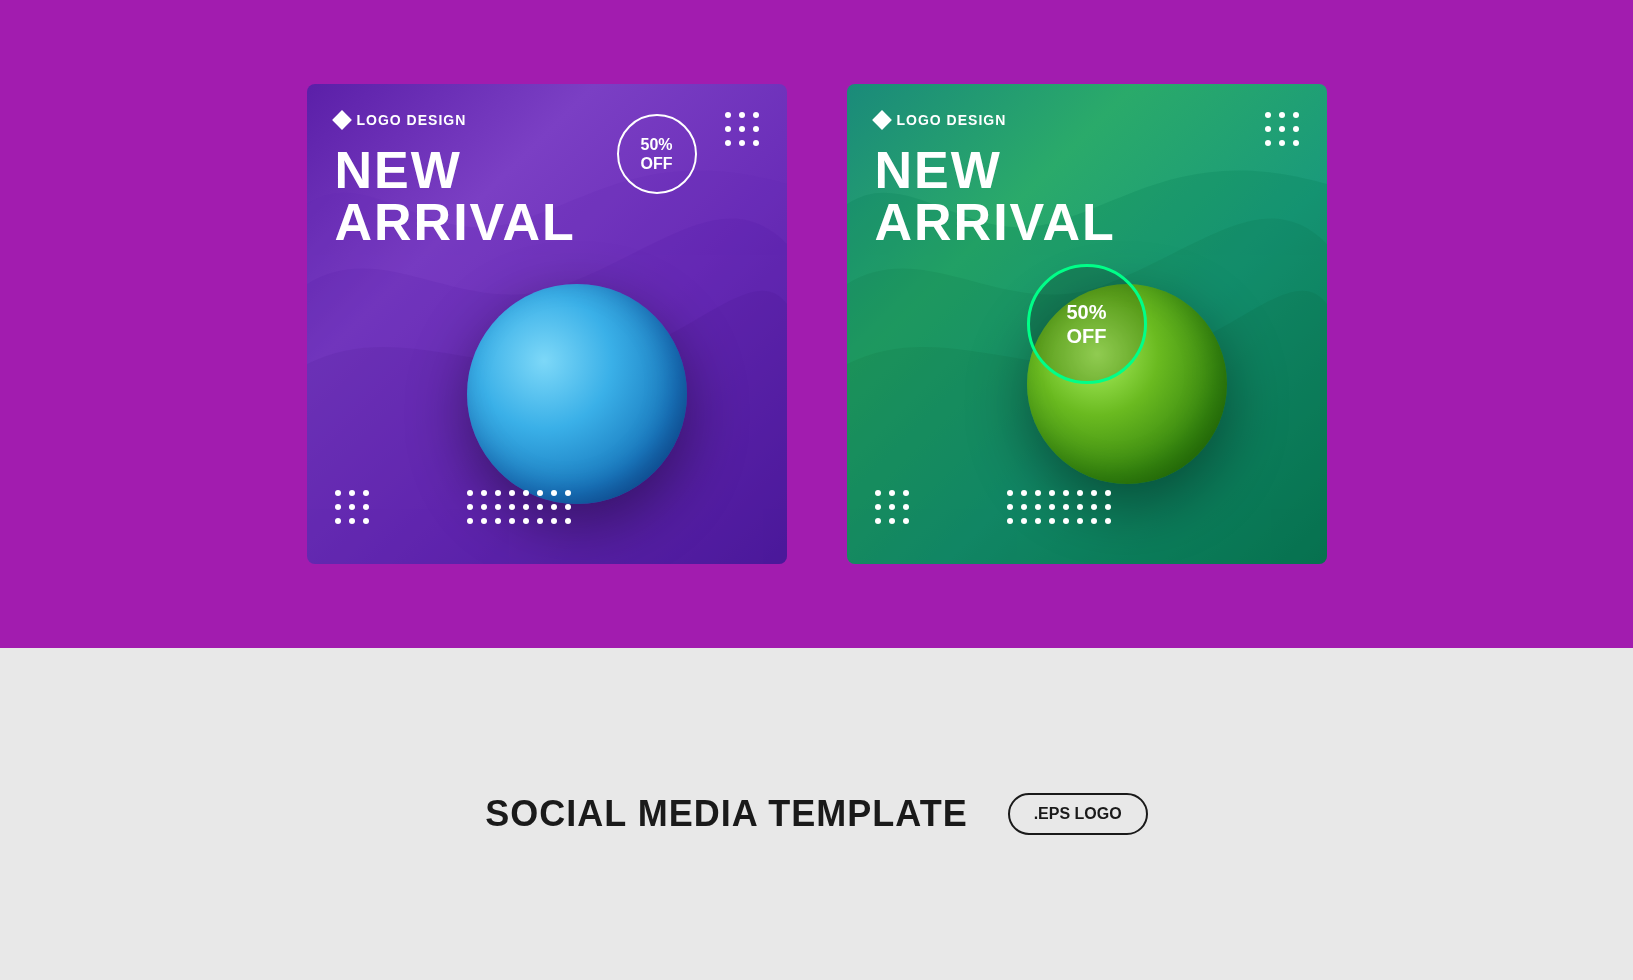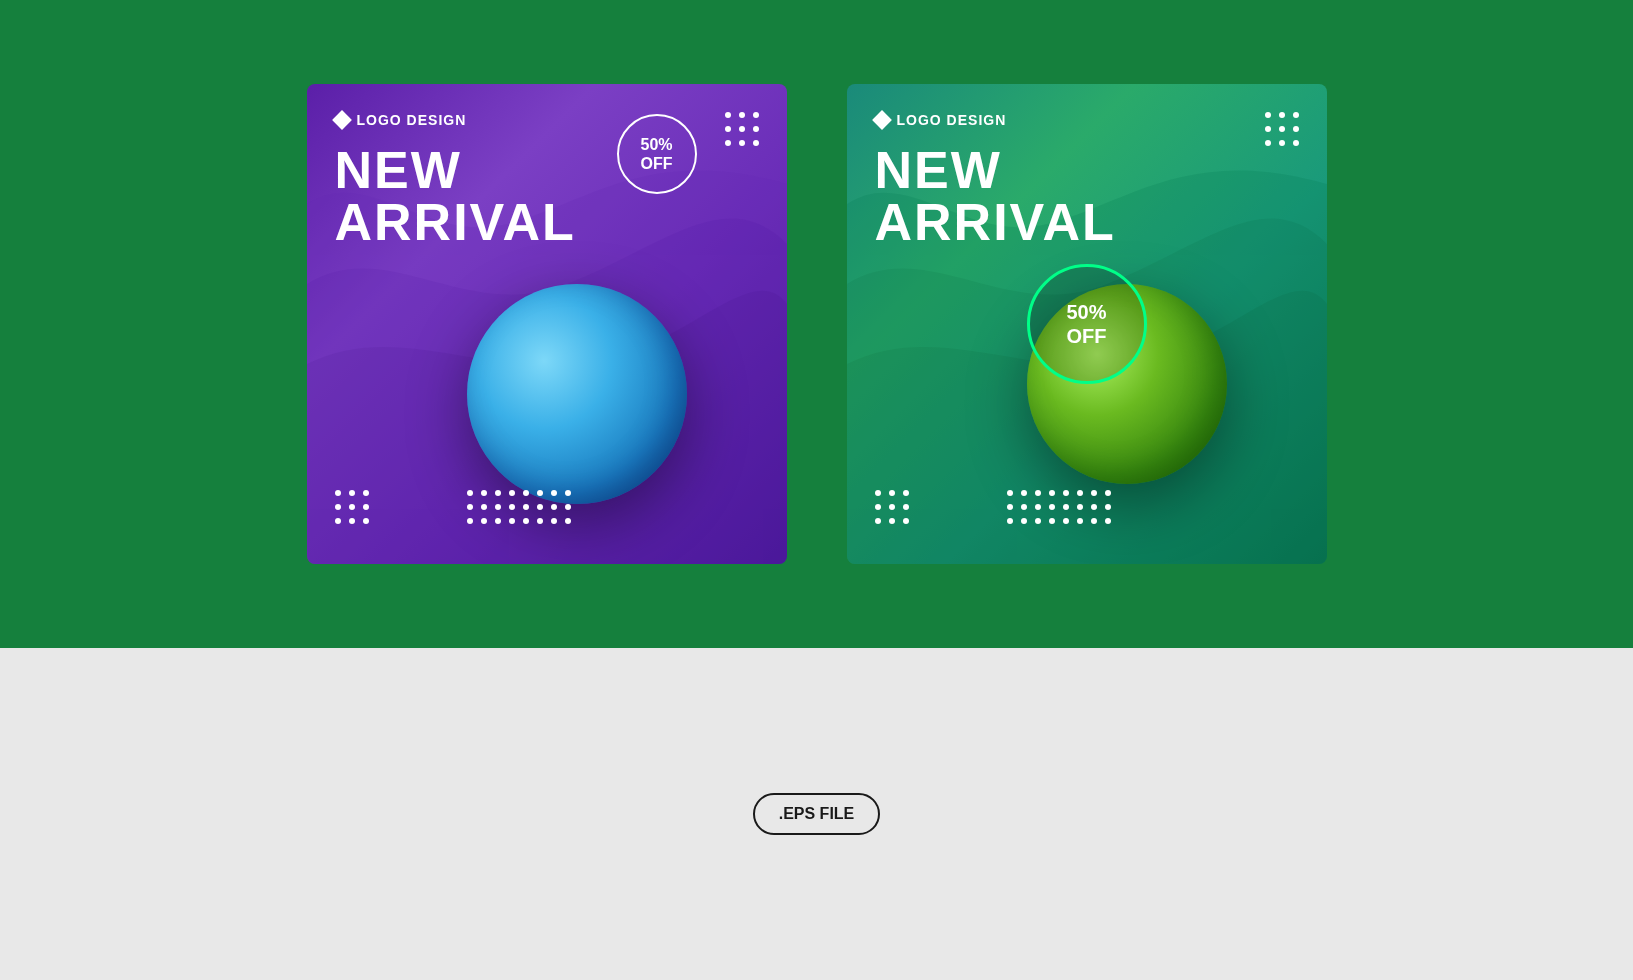--- a/index.html
+++ b/index.html
@@ -7,21 +7,21 @@
       width: 1633px;
       height: 980px;
       font-family: 'Arial', sans-serif;
       display: flex;
       flex-direction: column;
       overflow: hidden;
     }
 
     
     .top-section {
-      background-color: #15803d;
+      background-color: #a21caf;
       flex: 0 0 600px;
       display: flex;
       justify-content: center;
       align-items: center;
       gap: 60px;
       padding: 84px 80px;
     }
 
     
     .bottom-section {
@@ -395,14 +395,15 @@
         <div class="dot"></div>
         <div class="dot"></div>
         <div class="dot"></div>
         <div class="dot"></div>
         <div class="dot"></div>
     </div>
   </div>
 </div>
 
 <div class="bottom-section">
-  <div class="badge">.EPS FILE</div>
+  <h1 class="page-title">SOCIAL MEDIA TEMPLATE</h1>
+  <div class="badge">.EPS LOGO</div>
 </div>
 
 </body></html>

